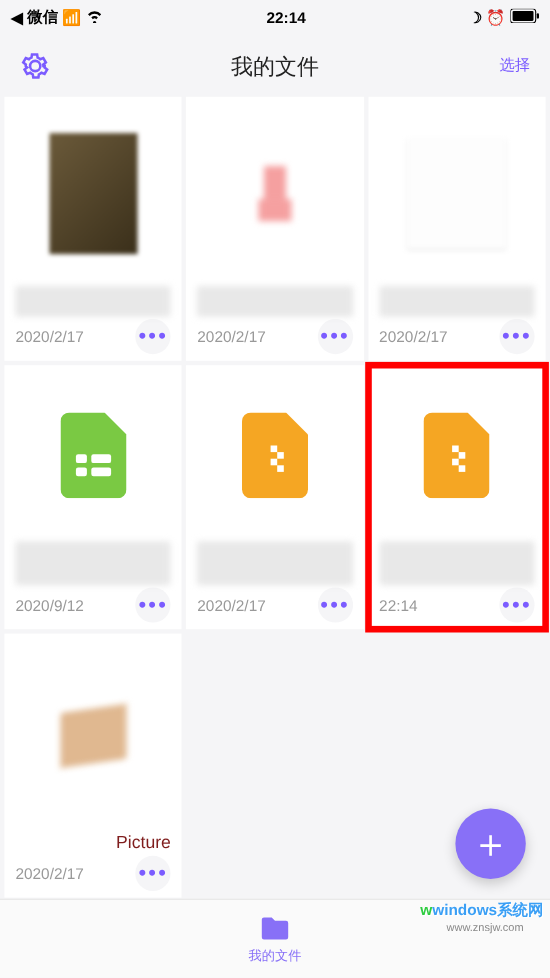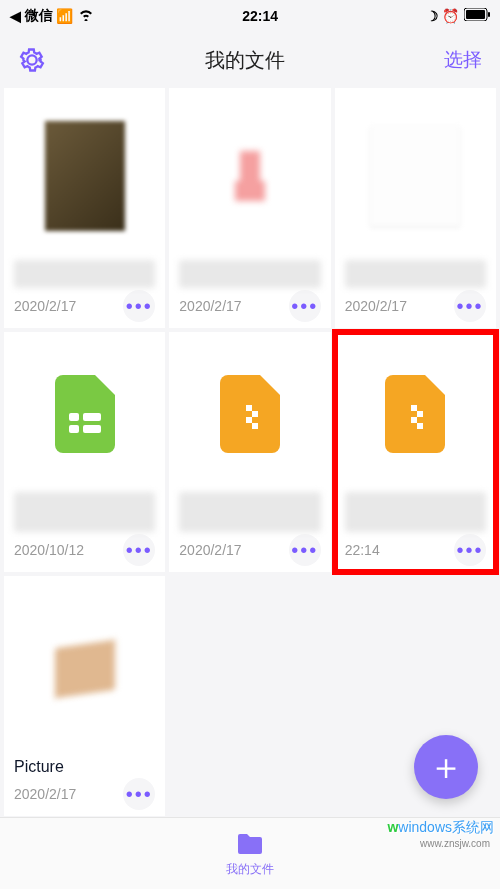--- a/index.html
+++ b/index.html
@@ -3,42 +3,42 @@
 <meta charset="utf-8">
 <style>
 *{margin:0;padding:0;box-sizing:border-box;font-family:-apple-system,sans-serif}
 body{width:500px;height:889px;background:#f5f5f7;position:relative;overflow:hidden}
 .status-bar{height:32px;background:#f5f5f7;display:flex;align-items:center;justify-content:space-between;padding:0 10px;font-size:14px;font-weight:600}
 .sb-left{display:flex;align-items:center;gap:4px}
 .sb-right{display:flex;align-items:center;gap:4px}
 .header{height:56px;display:flex;align-items:center;justify-content:space-between;padding:0 18px}
 .gear{width:28px;height:28px;color:#7b5cff}
 .title{font-size:20px;font-weight:500;color:#222}
-.select{font-size:19px;color:#7b5cff}
+.select{font-size:14px;color:#7b5cff}
 .grid{display:grid;grid-template-columns:repeat(3,1fr);gap:4px;padding:0 4px}
 .card{background:#fff;height:240px;display:flex;flex-direction:column;position:relative;padding:10px}
 .thumb{flex:1;display:flex;align-items:center;justify-content:center}
 .thumb svg{display:block}
 .mona{width:80px;height:110px;background:linear-gradient(135deg,#6b5a3a 0%,#3a2f1a 100%);filter:blur(2px)}
 .blur-label{height:28px;margin:6px 0;background:#e8e8e8;border-radius:2px;filter:blur(3px)}
-.label-text{font-size:16px;color:#0f172a;text-align:left;margin:6px 0}
+.label-text{font-size:16px;color:#7f1d1d;text-align:right;margin:6px 0}
 .footer{display:flex;align-items:center;justify-content:space-between;height:24px}
 .date{font-size:14px;color:#999}
 .dots{width:32px;height:32px;display:flex;align-items:center;justify-content:center;color:#7b5cff;font-size:20px;letter-spacing:2px;background:#f5f5f7;border-radius:50%}
 .highlight{outline:6px solid #ff0000;outline-offset:-3px}
 .fab{position:absolute;bottom:90px;right:22px;width:64px;height:64px;border-radius:50%;background:#8870f7;display:flex;align-items:center;justify-content:center;box-shadow:0 4px 12px rgba(0,0,0,0.2)}
 .fab-plus{color:#fff;font-size:36px;font-weight:300}
 .tabbar{position:absolute;bottom:0;left:0;right:0;height:72px;background:#fafafa;border-top:1px solid #e5e5e5;display:flex}
 .tab{flex:1;display:flex;flex-direction:column;align-items:center;justify-content:center;gap:2px;color:#aaa}
 .tab.active{color:#8870f7}
 .tab-icon{width:30px;height:30px;display:flex;align-items:center;justify-content:center}
 .tab-label{font-size:12px}
-.watermark{position:absolute;bottom:52px;right:6px;font-size:14px;font-weight:normal;color:#3a9ff5;text-shadow:1px 1px 0 #fff}
+.watermark{position:absolute;bottom:52px;right:6px;font-size:14px;font-weight:bold;color:#3a9ff5;text-shadow:1px 1px 0 #fff}
 .watermark b{color:#2ecc40}
-.watermark-sub{position:absolute;bottom:40px;right:10px;font-size:10px;color:#888}
+.watermark-sub{position:absolute;bottom:40px;right:24px;font-size:10px;color:#888}
 .pink-thumb{width:60px;height:80px;display:flex;align-items:center;justify-content:center}
 .pink-thumb svg{filter:blur(3px)}
 .doc-thumb{width:90px;height:100px;background:#fdfdfd;box-shadow:0 1px 3px rgba(0,0,0,0.1);filter:blur(2px)}
 .box-thumb{width:60px;height:50px;background:#e0b890;filter:blur(3px);transform:skewY(-8deg)}
 </style>
 </head>
 <body>
 
 <div class="status-bar">
   <div class="sb-left">
@@ -117,21 +117,21 @@
       <svg width="60" height="78" viewBox="0 0 60 78">
           <path fill="#7ac943" d="M0 8a8 8 0 018-8h32l20 20v50a8 8 0 01-8 8H8a8 8 0 01-8-8z"></path>
           <rect x="14" y="38" width="10" height="8" rx="2" fill="#fff"></rect>
           <rect x="28" y="38" width="18" height="8" rx="2" fill="#fff"></rect>
           <rect x="14" y="50" width="10" height="8" rx="2" fill="#fff"></rect>
           <rect x="28" y="50" width="18" height="8" rx="2" fill="#fff"></rect>
         </svg>
     </div>
     <div class="blur-label" style="height:40px"></div>
     <div class="footer">
-        <span class="date">2020/10/12</span>
+        <span class="date">2020/9/12</span>
         <span class="dots">•••</span>
       </div>
   </div>
   <div class="card">
     <div class="thumb">
       <svg width="60" height="78" viewBox="0 0 60 78">
           <path fill="#f5a623" d="M0 8a8 8 0 018-8h32l20 20v50a8 8 0 01-8 8H8a8 8 0 01-8-8z"></path>
           <rect x="26" y="30" width="6" height="6" fill="#fff"></rect>
           <rect x="32" y="36" width="6" height="6" fill="#fff"></rect>
           <rect x="26" y="42" width="6" height="6" fill="#fff"></rect>

